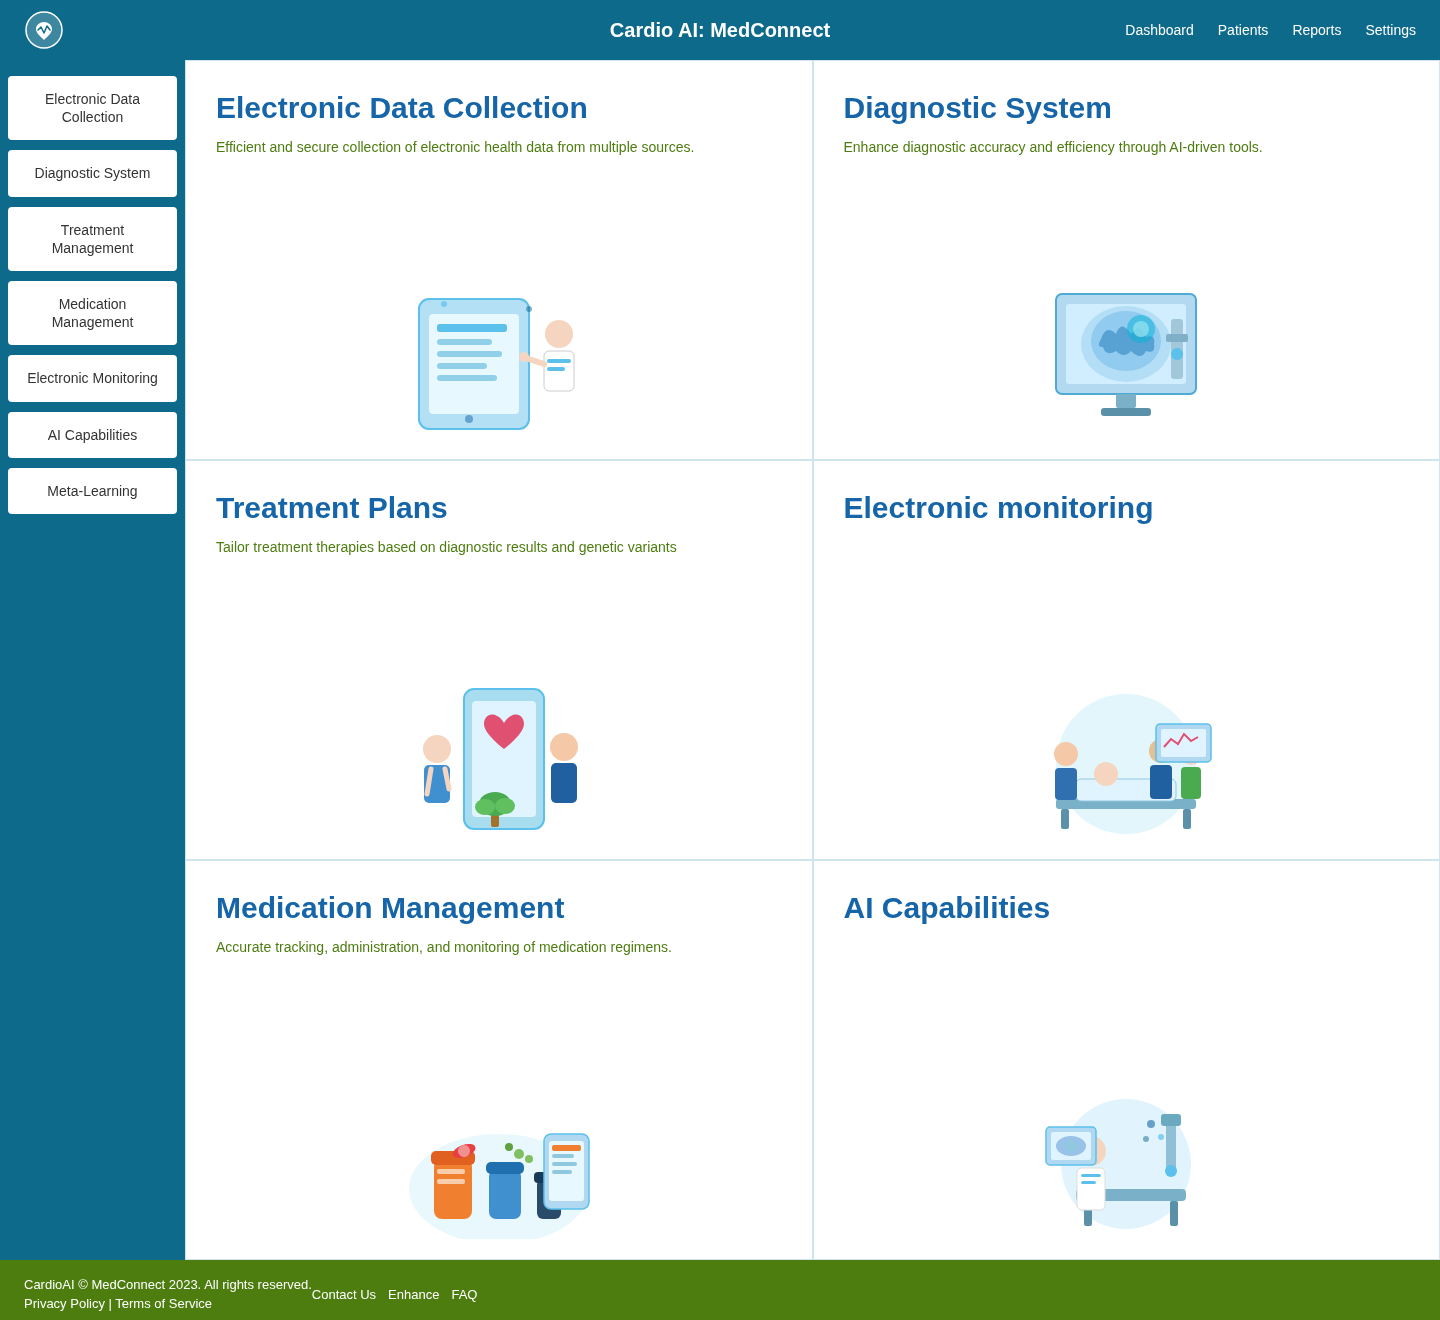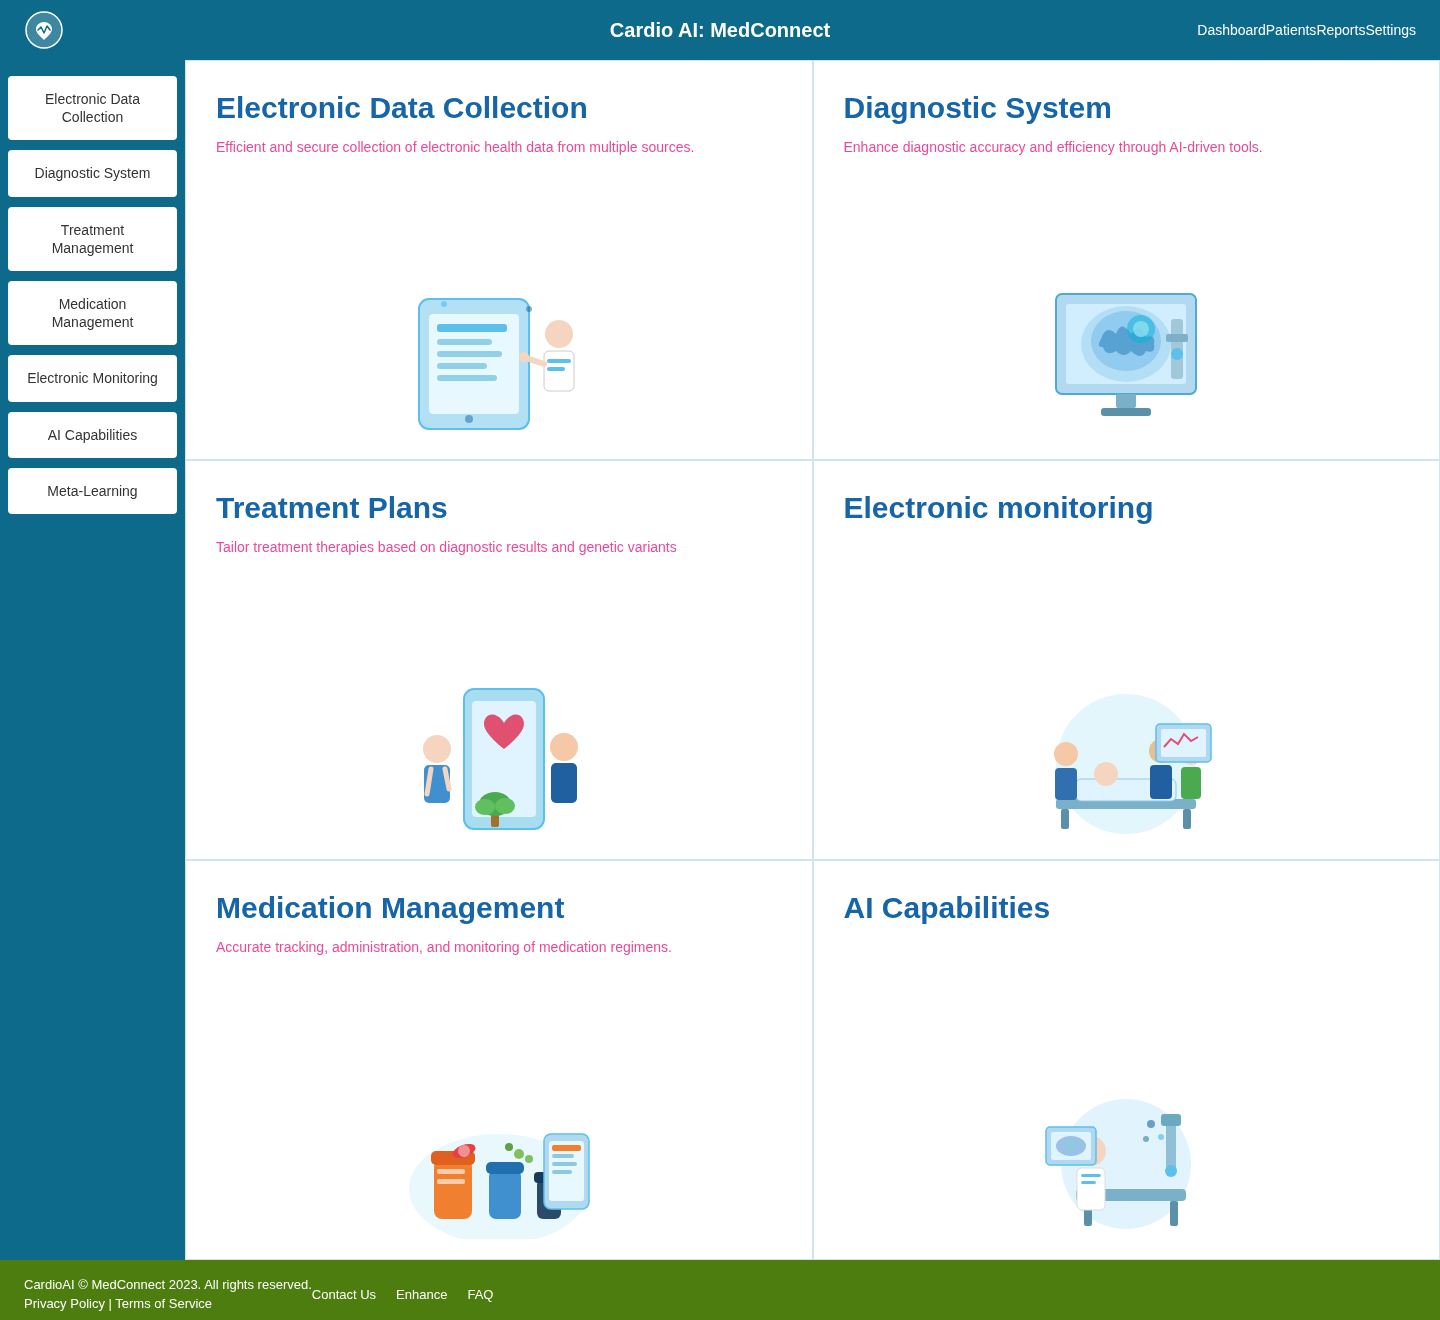--- a/index.html
+++ b/index.html
@@ -28,20 +28,21 @@
       font-size: 20px;
       font-weight: bold;
       color: white;
       position: absolute;
       left: 50%;
       transform: translateX(-50%);
     }
     .header-nav {
       margin-left: auto;
       display: flex;
+      gap: 24px;
       align-items: center;
     }
     .header-nav a {
       color: white;
       text-decoration: none;
       font-size: 14px;
       cursor: pointer;
     }
 
     
@@ -90,21 +91,21 @@
 
     .card-title {
       font-size: 30px;
       font-weight: bold;
       color: #1565a8;
       margin-bottom: 12px;
     }
 
     .card-desc {
       font-size: 14px;
-      color: #ec4899;
+      color: #4d7c0f;
       line-height: 1.5;
       margin-bottom: 16px;
     }
 
     .card-image {
       width: 100%;
       display: flex;
       justify-content: center;
       align-items: center;
       margin-top: auto;
@@ -119,21 +120,21 @@
       align-items: center;
       justify-content: flex-start;
       padding: 0 24px;
       font-size: 13px;
     }
     .footer-left {
       line-height: 1.5;
     }
     .footer-right {
       display: flex;
-      gap: 20px;
+      gap: 12px;
     }
     .footer-right a {
       color: white;
       text-decoration: none;
       cursor: pointer;
     }
   </style>
 </head>
 <body>
 

